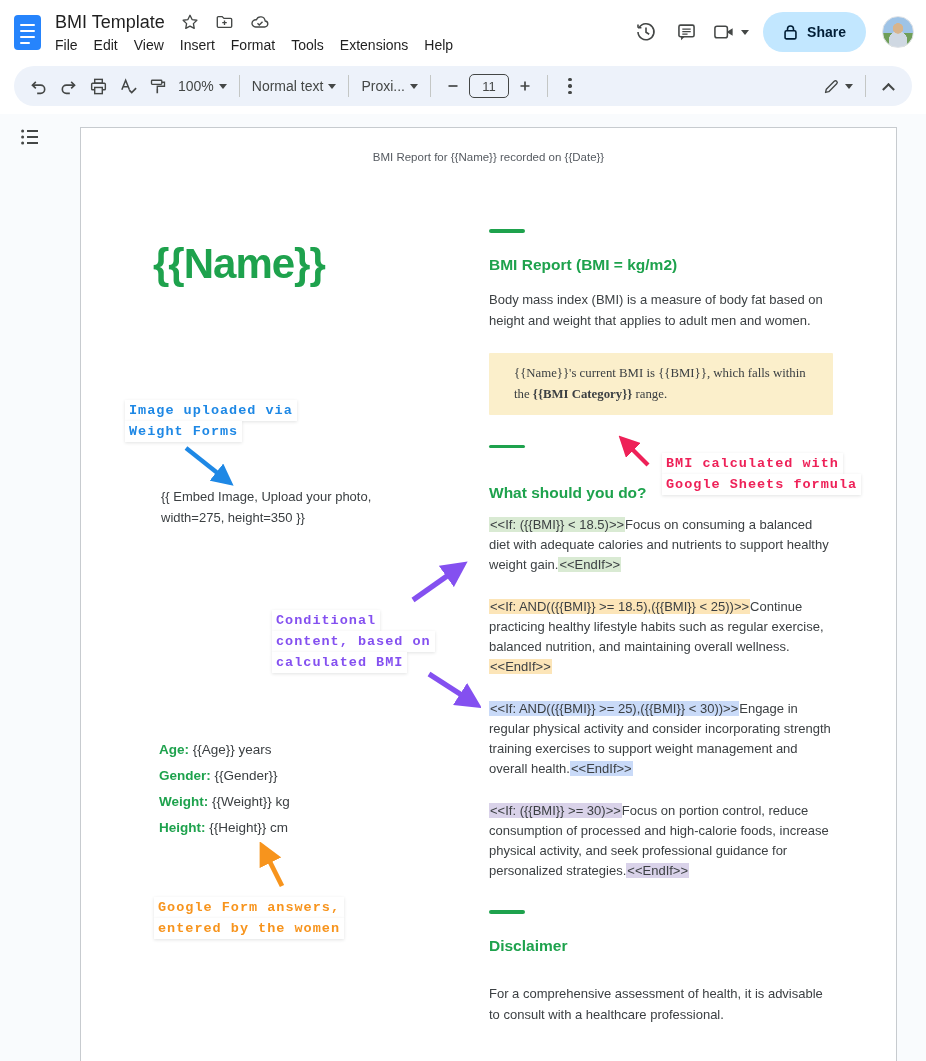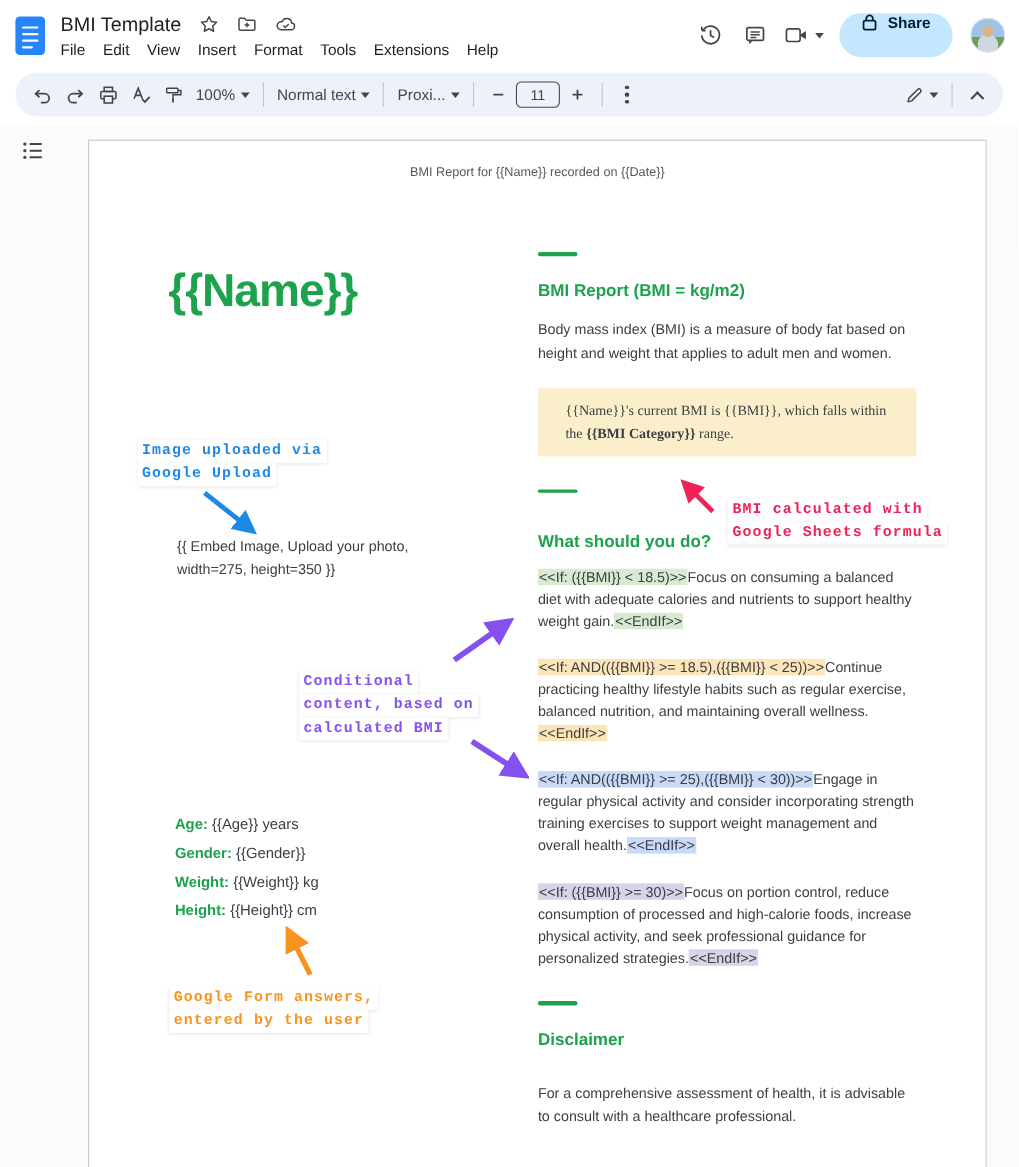--- a/index.html
+++ b/index.html
@@ -15,21 +15,21 @@
   .head-main { margin-left:14px; flex:1 1 auto; min-width:0; }
   .title-row { display:flex; align-items:center; gap:16px; height:26px; }
   .doc-title { font-size:18px; color:#1f1f1f; }
   .hicon { display:inline-flex; color:#444746; }
   .menu-row { display:flex; margin-left:-8px; }
   .menu-item { font-size:14px; color:#1f1f1f; padding:2px 8px; border-radius:8px; cursor:default;text-align:right; }
   .head-right { display:flex; align-items:center; gap:14px; flex:0 0 auto; }
   .round-icon { width:26px; height:26px; display:inline-flex; align-items:center; justify-content:center; color:#444746; }
   .vid { width:auto; gap:5px; }
   .caret { width:0; height:0; border-left:4px solid transparent; border-right:4px solid transparent; border-top:5px solid #444746; display:inline-block; }
-  .share { display:inline-flex; align-items:flex-start; gap:9px; height:40px; padding:0 20px; border:none; border-radius:20px; background:#c2e7ff; color:#001d35; font-size:14px; font-weight:bold; font-family:inherit; }
+  .share { display:inline-flex; align-items:center; gap:9px; height:40px; padding:0 20px; border:none; border-radius:20px; background:#c2e7ff; color:#001d35; font-size:14px; font-weight:bold; font-family:inherit; }
   .avatar { width:32px; height:32px; border-radius:50%; margin-left:2px;
     background:
       radial-gradient(circle at 50% 38%, #d8b48c 0 5px, transparent 5.5px),
       radial-gradient(circle at 50% 78%, #cfd8e2 0 9px, transparent 9.5px),
       linear-gradient(180deg,#9ec3e6 0 55%,#6f9e58 55% 100%);
     border:1px solid #e0e3e7; }
 
   
   .toolbar-wrap { padding:2px 14px 8px; background:#fff; }
   .toolbar { height:40px; background:#edf2fa; border-radius:20px; display:flex; align-items:center; padding:0 10px; gap:2px; }
@@ -246,21 +246,21 @@
         </svg>
     </span>
 
     <div class="page">
       <div class="doc-header">BMI Report for {{Name}} recorded on {{Date}}</div>
 
       <div class="abs name-heading" style="color: rgb(30, 162, 77);">{{Name}}</div>
 
       <div class="abs anno anno-blue" style="color: rgb(30, 136, 229);">
         <div class="line"><span>Image uploaded via</span></div>
-        <div class="line"><span>Google Upload</span></div>
+        <div class="line"><span>Weight Forms</span></div>
       </div>
       <svg class="abs" style="left:98px;top:314px" width="60" height="50">
         <defs>
             <marker id="mb" orient="auto" markerWidth="5" markerHeight="5" refX="2.5" refY="2.5">
               <path d="M0 0L5 2.5 0 5z" fill="#1e88e5"></path>
             </marker>
           </defs>
         <line x1="7" y1="6" x2="46" y2="37" stroke="#1e88e5" stroke-width="4.4" marker-end="url(#mb)"></line>
       </svg>
 
@@ -301,21 +301,21 @@
       <svg class="abs" style="left:172px;top:714px" width="38" height="52">
         <defs>
             <marker id="mo" orient="auto" markerWidth="5" markerHeight="5" refX="2.5" refY="2.5">
               <path d="M0 0L5 2.5 0 5z" fill="#f7941d"></path>
             </marker>
           </defs>
         <line x1="29" y1="44" x2="12" y2="10" stroke="#f7941d" stroke-width="4.8" marker-end="url(#mo)"></line>
       </svg>
       <div class="abs anno anno-orange" style="color: rgb(247, 148, 29);">
         <div class="line"><span>Google Form answers,</span></div>
-        <div class="line"><span>entered by the user</span></div>
+        <div class="line"><span>entered by the women</span></div>
       </div>
 
       <div class="col-right">
         <div class="divider dv1" style="background-color: rgb(30, 162, 77);"></div>
         <div class="gh h-report" style="color: rgb(30, 162, 77);">BMI Report (BMI = kg/m2)</div>
         <p class="intro">Body mass index (BMI) is a measure of body fat based on height and weight that applies to adult men and women.</p>
         <div class="callout" style="background-color: rgb(251, 239, 203);"><span>{{Name}}'s current BMI is {{BMI}}, which falls within the </span><b>{{BMI Category}}</b><span> range.</span></div>
         <div class="divider dv2" style="background-color: rgb(30, 162, 77);"></div>
         <div class="gh h-advice" style="color: rgb(30, 162, 77);">What should you do?</div>
 

